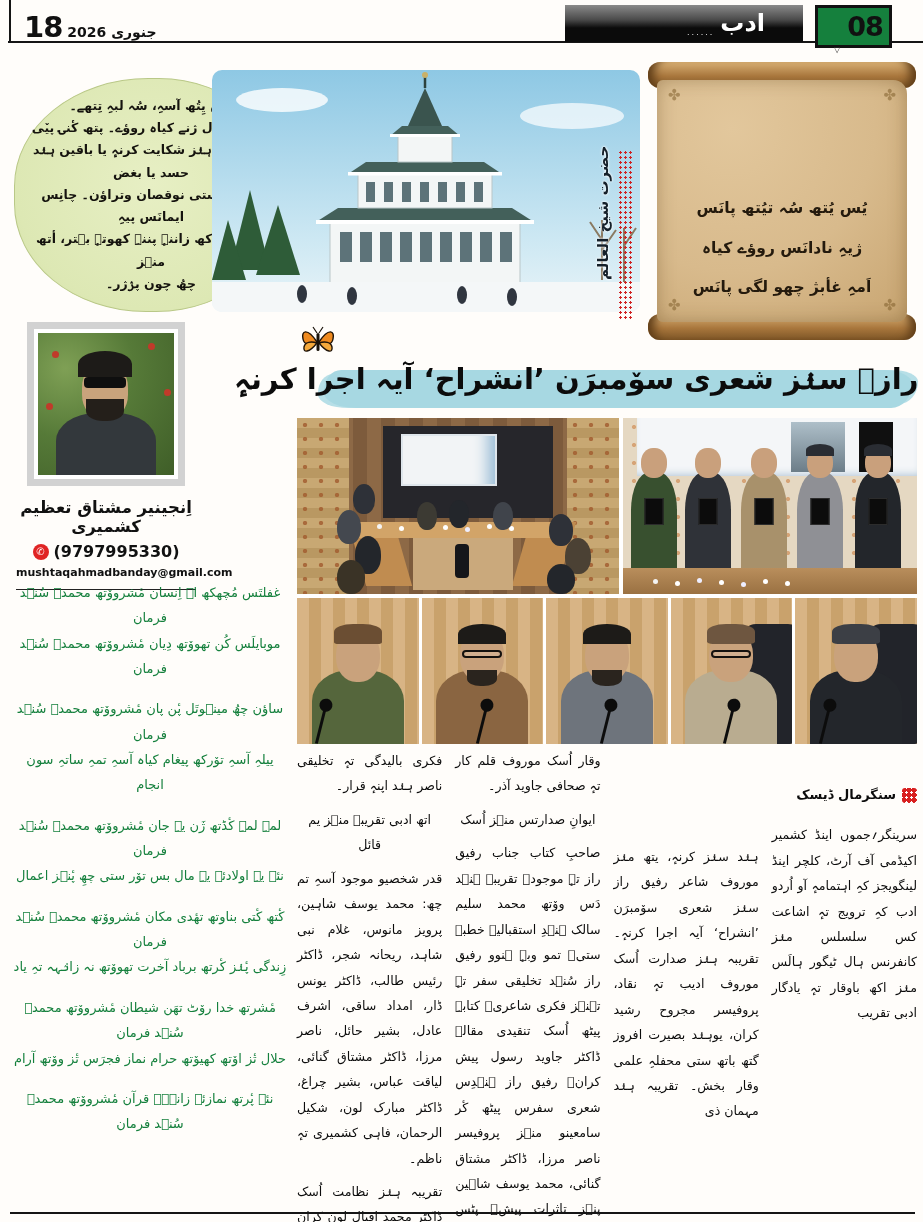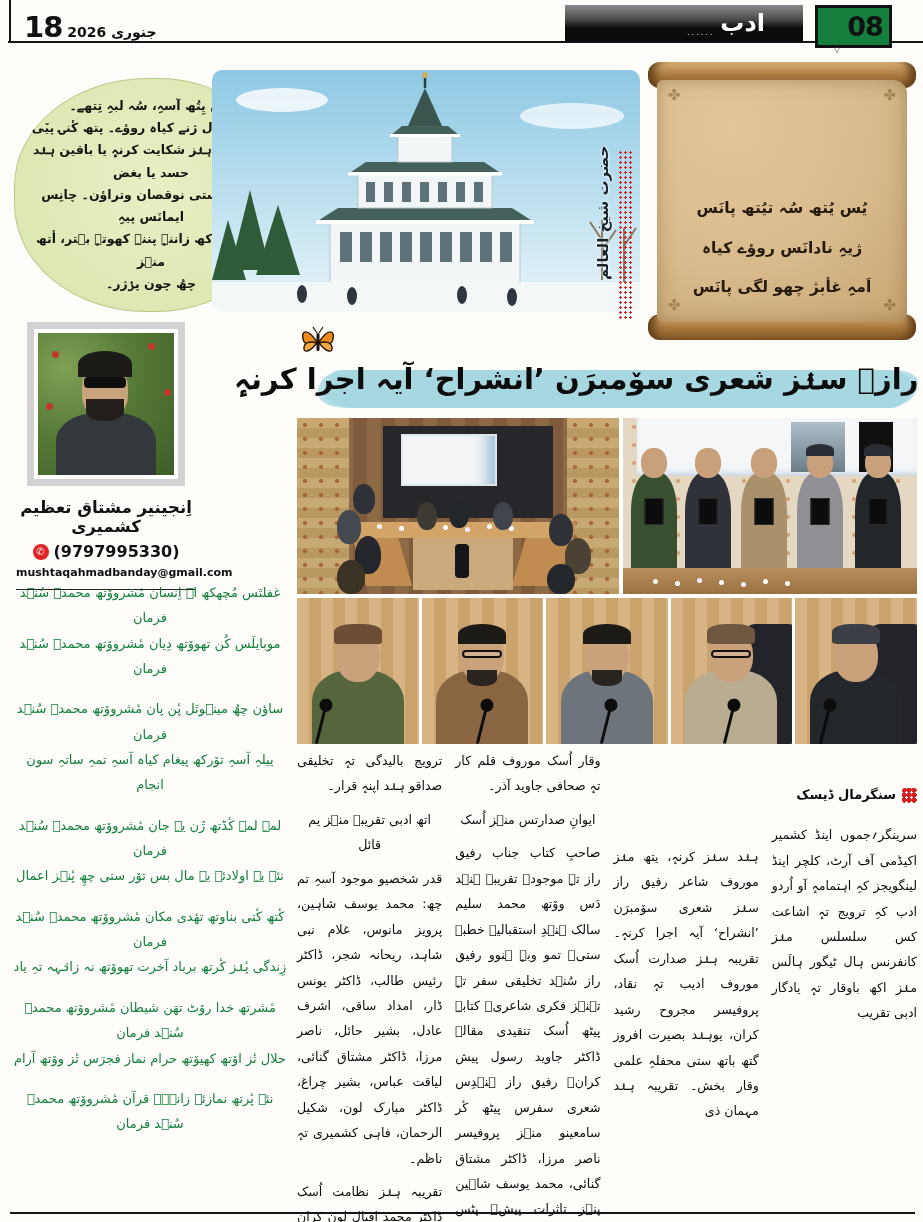--- a/index.html
+++ b/index.html
@@ -445,21 +445,21 @@
     </div>
     <div class="acol c2">
       <p>ہنٛد سنٛز کرنہٕ، یتھ منٛز موروف شاعر رفیق راز سنٛز شعری سوٚمبرَن ’انشراح‘ آیہ اجرا کرنہٕ۔ تقریبہ ہنٛز صدارت اُسک موروف ادیب تہٕ نقاد، پروفیسر مجروح رشید کران، یوہنٛد بصیرت افروز گتھ باتھ ستی محفلہِ علمی وقار بخش۔ تقریبہ ہنٛد مہمان ذی</p>
     </div>
     <div class="acol">
       <p>وقار اُسک موروف قلم کار تہٕ صحافی جاوید آذر۔</p>
       <p class="center-line">ایوانِ صدارتس منٛز اُسک</p>
       <p>صاحبِ کتاب جناب رفیق راز تہٕ موجود۔ تقریبہ ہنٛد دَس ووٚتھ محمد سلیم سالک ہنٛدِ استقبالیہ خطبہ ستی۔ تمو وبہٕ ہنوو رفیق راز سُنٛد تخلیقی سفر تہٕ تہنٛز فکری شاعری۔ کتابہِ پیٹھ اُسک تنقیدی مقالہ ڈاکٹر جاوید رسول پیش کران۔ رفیق راز ہنٛدِس شعری سفرس پیٹھ کٔر سامعینو منٛز پروفیسر ناصر مرزا، ڈاکٹر مشتاق گنائی، محمد یوسف شاہین پنٛز تاثرات پیش۔ پٹس صدارتی خطبس منٛز دِژ پروفیسر مجروح رشیدن رفیق راز سنٛز شاعری</p>
     </div>
     <div class="acol">
-      <p>ترویج بالیدگی تہٕ تخلیقی صداقو ہنٛد اپنہٕ قرار۔</p>
+      <p>فکری بالیدگی تہٕ تخلیقی ناصر ہنٛد اپنہٕ قرار۔</p>
       <p class="center-line">اتھ ادبی تقریبہ منٛز یم قائل</p>
       <p>قدر شخصیو موجود آسہِ تم چھ: محمد یوسف شاہین، پرویز مانوس، غلام نبی شاہد، ریحانہ شجر، ڈاکٹر رئیس طالب، ڈاکٹر یونس ڈار، امداد ساقی، اشرف عادل، بشیر حائل، ناصر مرزا، ڈاکٹر مشتاق گنائی، لیاقت عباس، بشیر چراغ، ڈاکٹر مبارک لون، شکیل الرحمان، فاہی کشمیری تہٕ ناظم۔</p>
       <p>تقریبہ ہنٛز نظامت اُسک ڈاکٹر محمد اقبال لون کران چھ تشکر تہٕ پیش تحریک مدیر شیراز اُردو، محمد سلیم سالک۔</p>
     </div>
   </div>
 
   <div class="bot-rule"></div>
 </div>
 
 </body></html>

